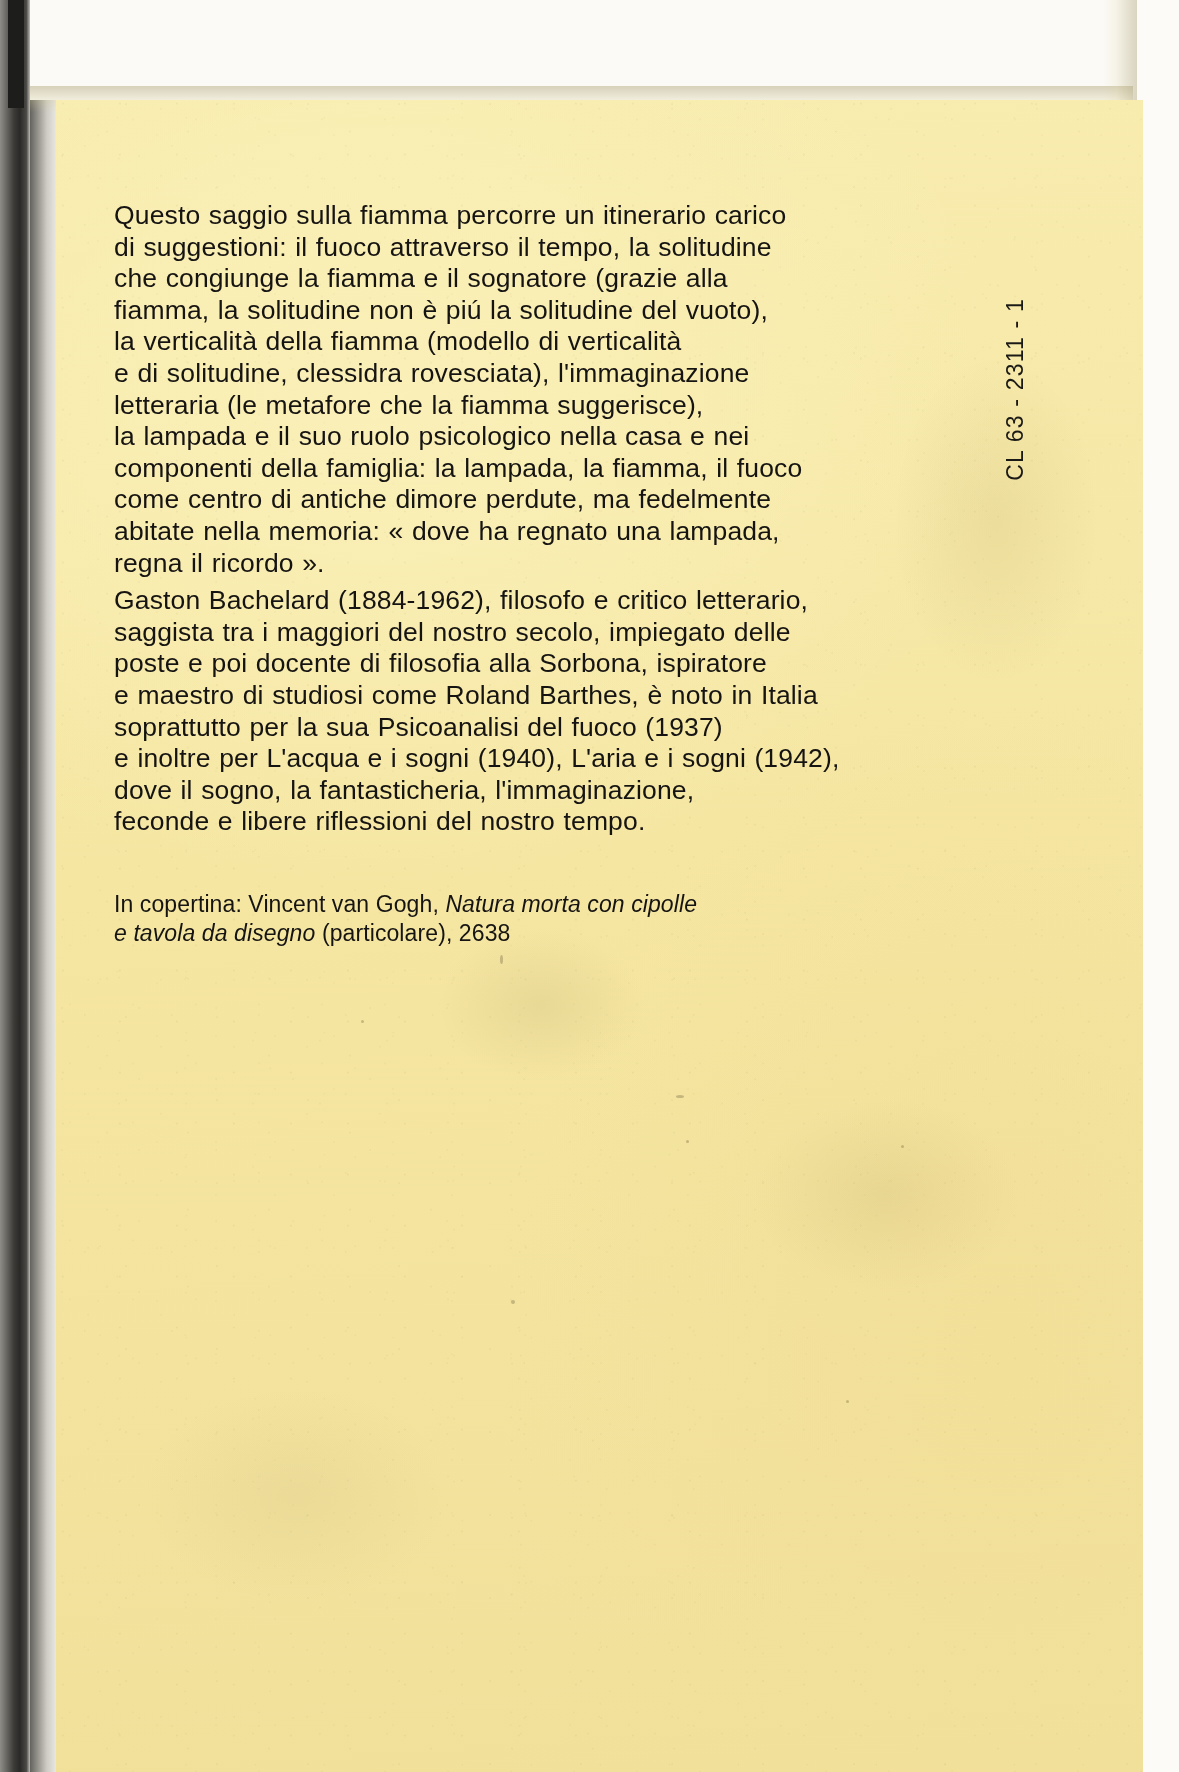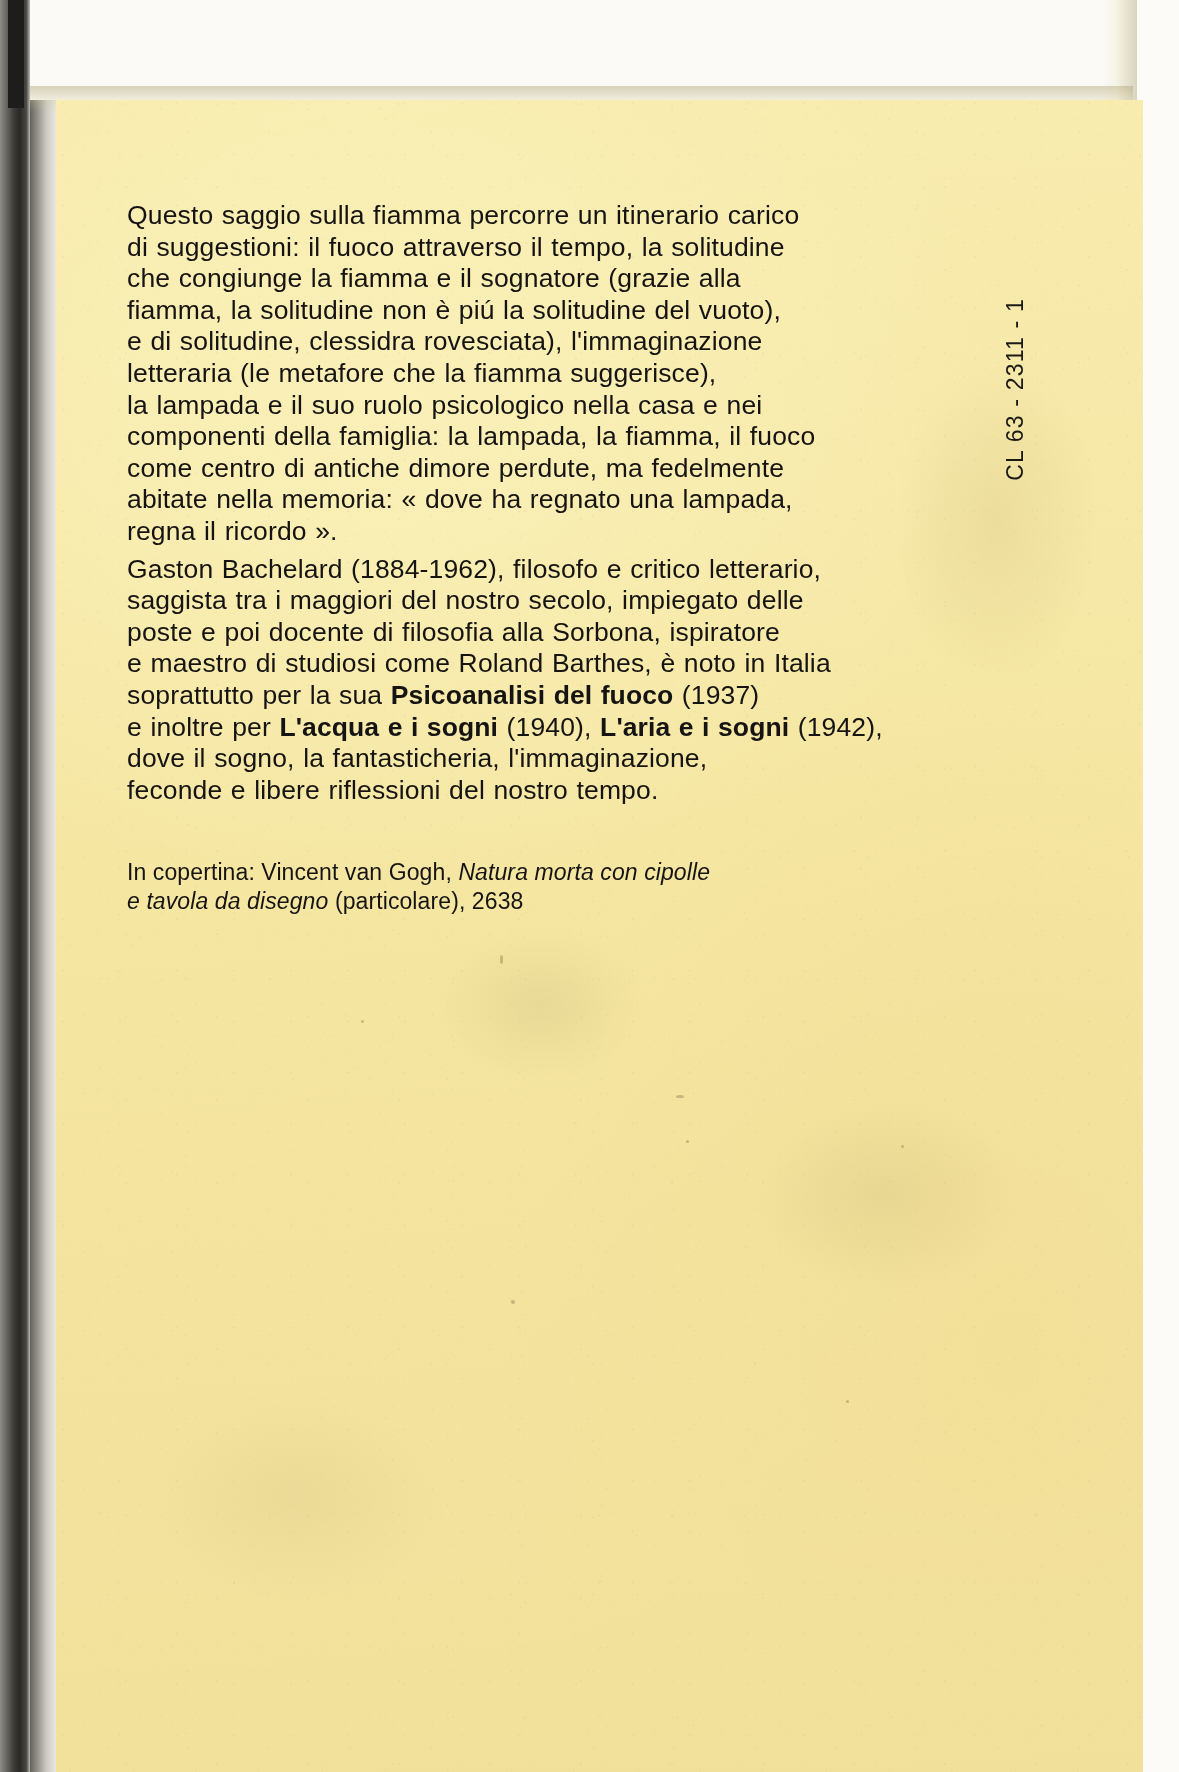--- a/index.html
+++ b/index.html
@@ -121,21 +121,21 @@
   
   .blotch {
     position: absolute;
     border-radius: 50%;
     pointer-events: none;
   }
 
   
   .text-col {
     position: absolute;
-    left: 71px;      
+    left: 58px;      
     top: 100px;      
     width: 830px;
     color: #161412;
   }
 
   .para {
     font-size: 26.5px;
     line-height: 31.6px;
     letter-spacing: 0.15px;
     word-spacing: 1px;
@@ -149,21 +149,21 @@
 
   .caption-block {
     margin-top: 52px;
     font-size: 23px;
     line-height: 29px;
     letter-spacing: 0.1px;
   }
 
   .line { display: block; white-space: pre; }
 
-  b, .bold { font-weight: 700; letter-spacing: 0.1px; text-align: right; }
+  b, .bold { font-weight: 400; letter-spacing: 0.1px; text-align: right; }
   i, .ital { font-style: italic; }
 
   
   .vcode {
     position: absolute;
     left: 946px;
     top: 198px;
     font-size: 23px;
     letter-spacing: 1.2px;
     color: #1b1916;
@@ -214,20 +214,21 @@
 
     <div class="vcode">CL 63 - 2311 - 1</div>
 
     <div class="text-col">
 
       <p class="para blurb">
         <span class="line">Questo saggio sulla fiamma percorre un itinerario carico</span>
         <span class="line">di suggestioni: il fuoco attraverso il tempo, la solitudine</span>
         <span class="line">che congiunge la fiamma e il sognatore (grazie alla</span>
         <span class="line">fiamma, la solitudine non è piú la solitudine del vuoto),</span>
+        <span class="line">la verticalità della fiamma (modello di verticalità</span>
         <span class="line">e di solitudine, clessidra rovesciata), l'immaginazione</span>
         <span class="line">letteraria (le metafore che la fiamma suggerisce),</span>
         <span class="line">la lampada e il suo ruolo psicologico nella casa e nei</span>
         <span class="line">componenti della famiglia: la lampada, la fiamma, il fuoco</span>
         <span class="line">come centro di antiche dimore perdute, ma fedelmente</span>
         <span class="line">abitate nella memoria: « dove ha regnato una lampada,</span>
         <span class="line">regna il ricordo ».</span>
       </p>
 
       <p class="para bio">

